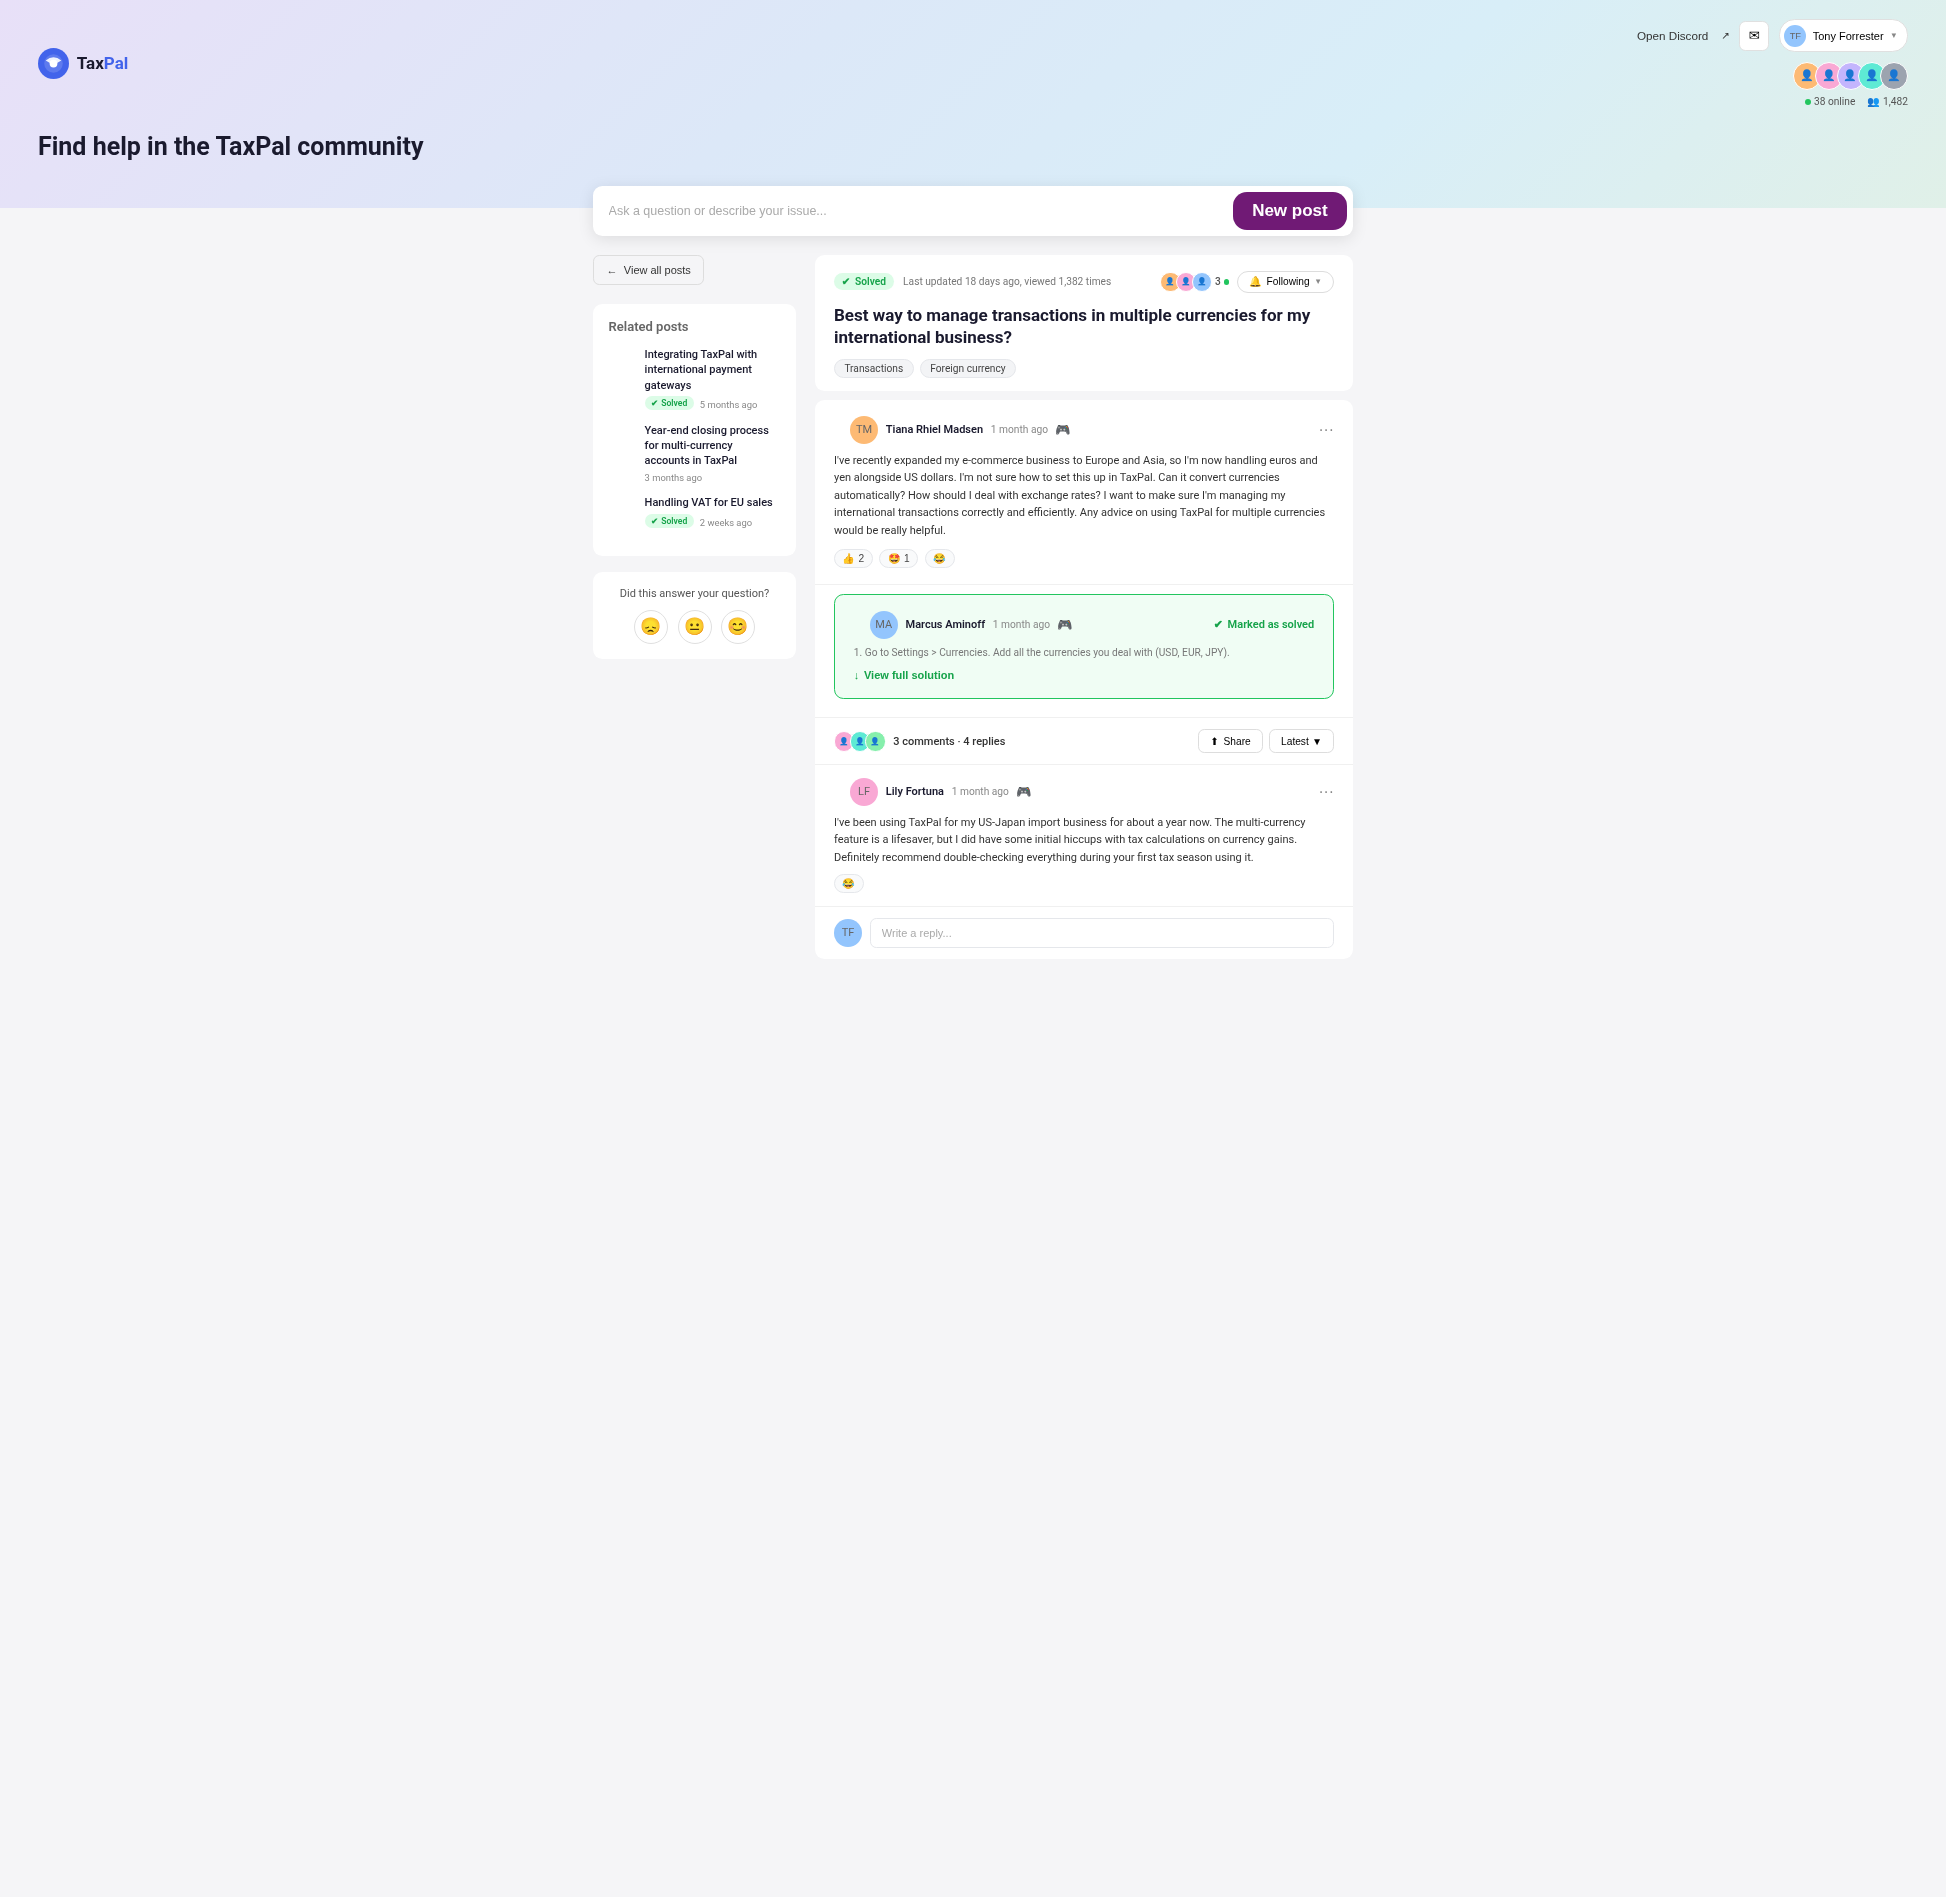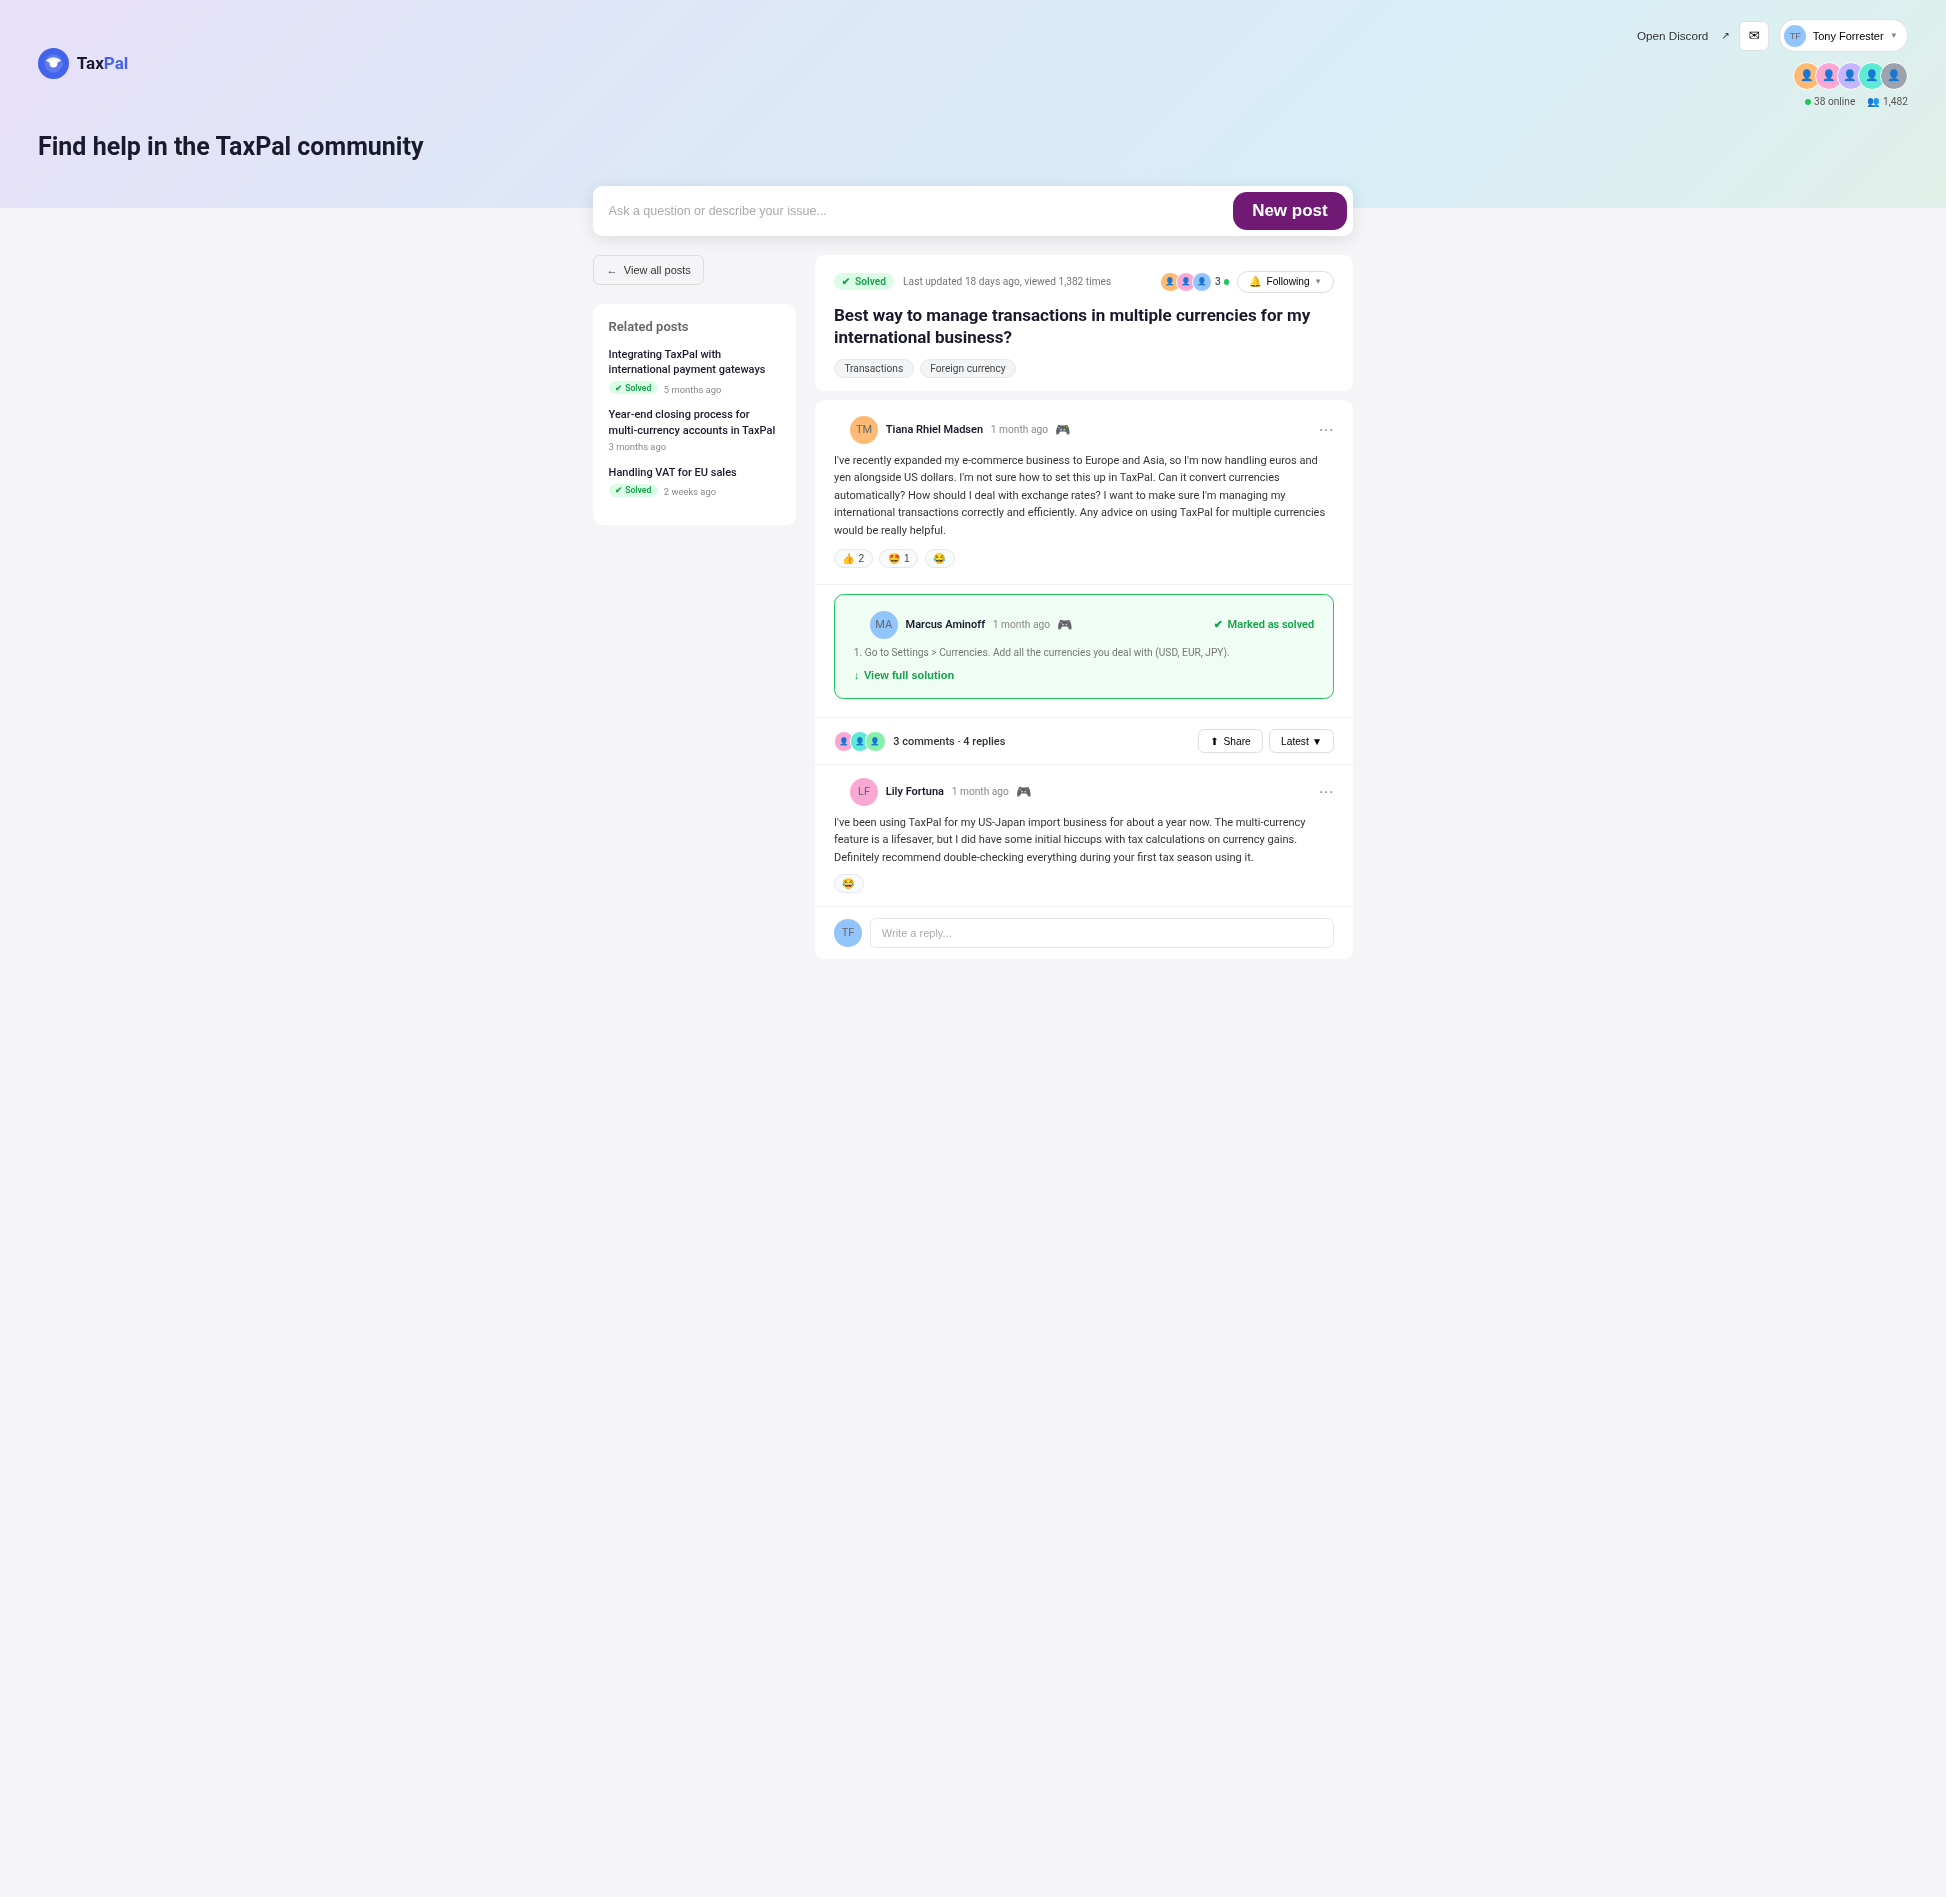--- a/index.html
+++ b/index.html
@@ -204,20 +204,21 @@
       margin-bottom: 15.6px;
     }
     .related-posts h3 {
       font-size: 13px;
       font-weight: 600;
       color: #666;
       margin-bottom: 12.5px;
     }
     .related-post-item {
       margin-bottom: 12.5px;
+      margin-left: 36px;
     }
     .related-post-item .title {
       font-size: 11px;
       color: #1a1a2e;
       font-weight: 500;
       line-height: 1.4;
       margin-bottom: 3.1px;
     }
     .solved-badge {
       display: inline-flex;
@@ -681,20 +682,28 @@
         <div style="display:flex;align-items:center;gap:6.3px;margin-top:3.1px;">
           <span class="solved-badge">
             <span class="solved-check">✔</span>
             <span>Solved</span>
           </span>
           <span class="time-label">2 weeks ago</span>
         </div>
       </div>
     </div>
 
+    <div class="satisfaction-box">
+      <p>Did this answer your question?</p>
+      <div class="emoji-row">
+        <button class="emoji-btn">😞</button>
+        <button class="emoji-btn">😐</button>
+        <button class="emoji-btn">😊</button>
+      </div>
+    </div>
   </div>
 
   <div class="main-content">
 
     <div class="post-header">
       <div class="post-meta-row">
         <div class="post-meta-left">
           <span class="solved-tag">
             <span>✔</span>
             <span>Solved</span>

